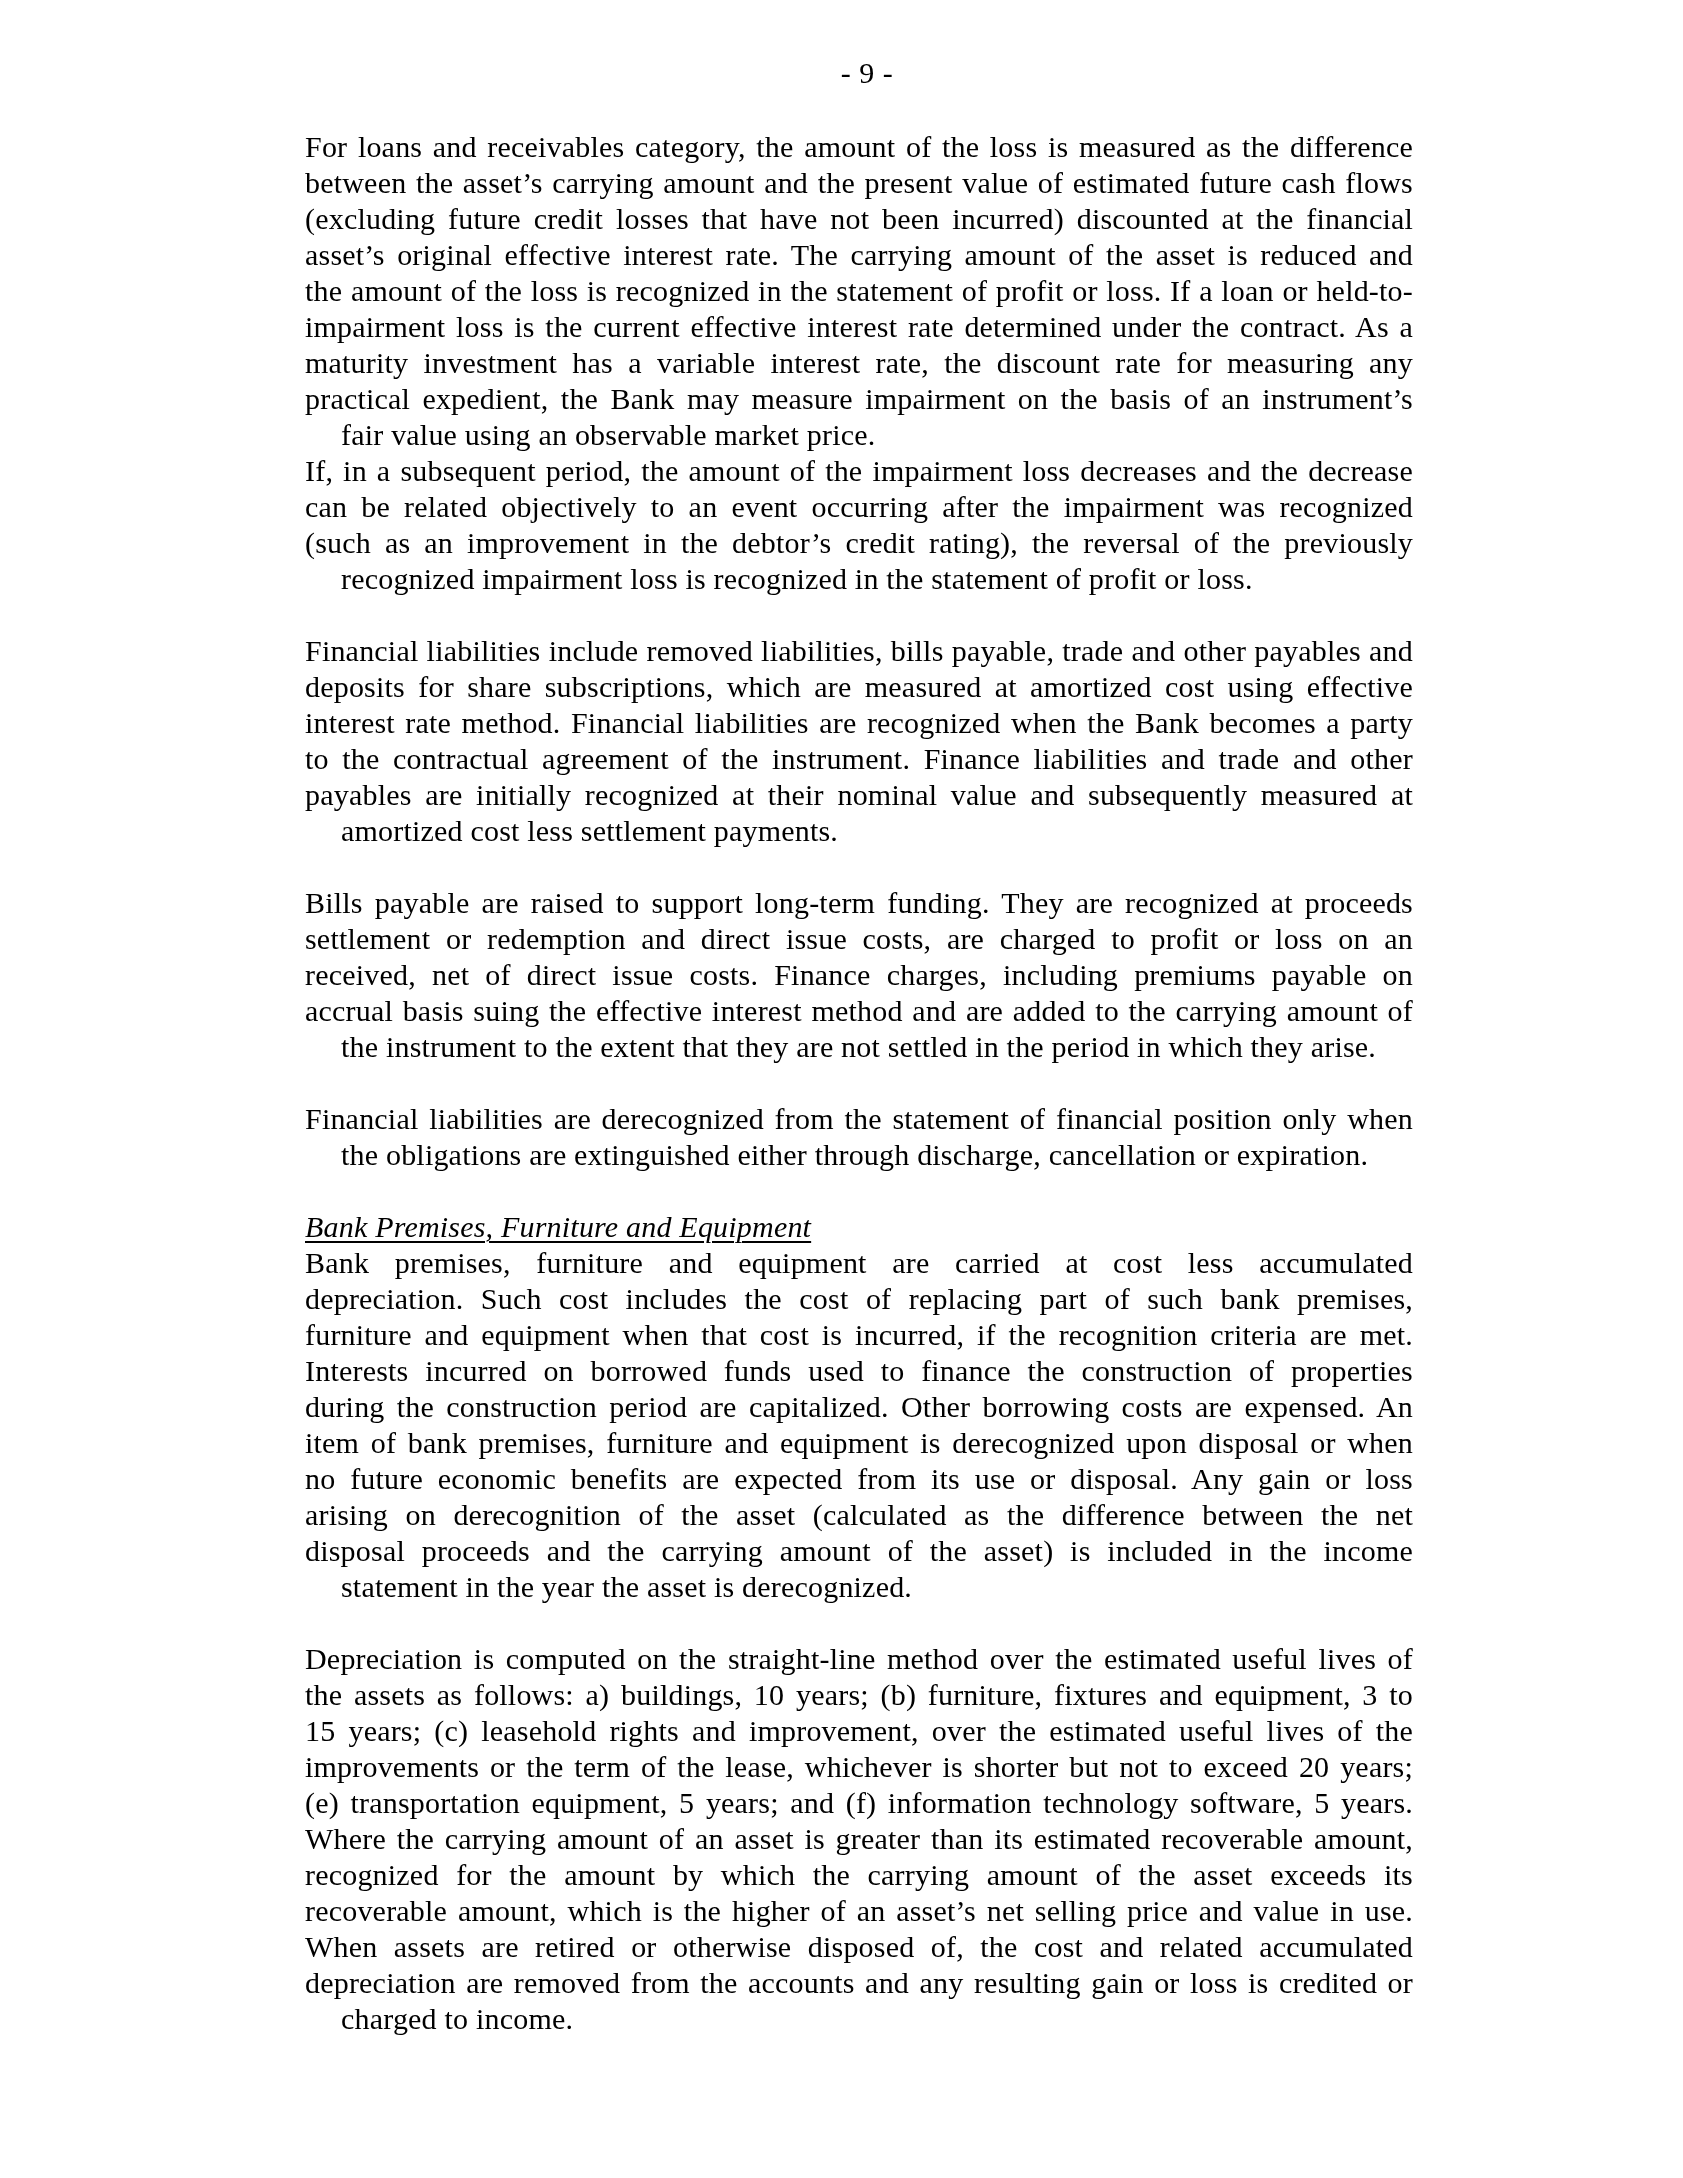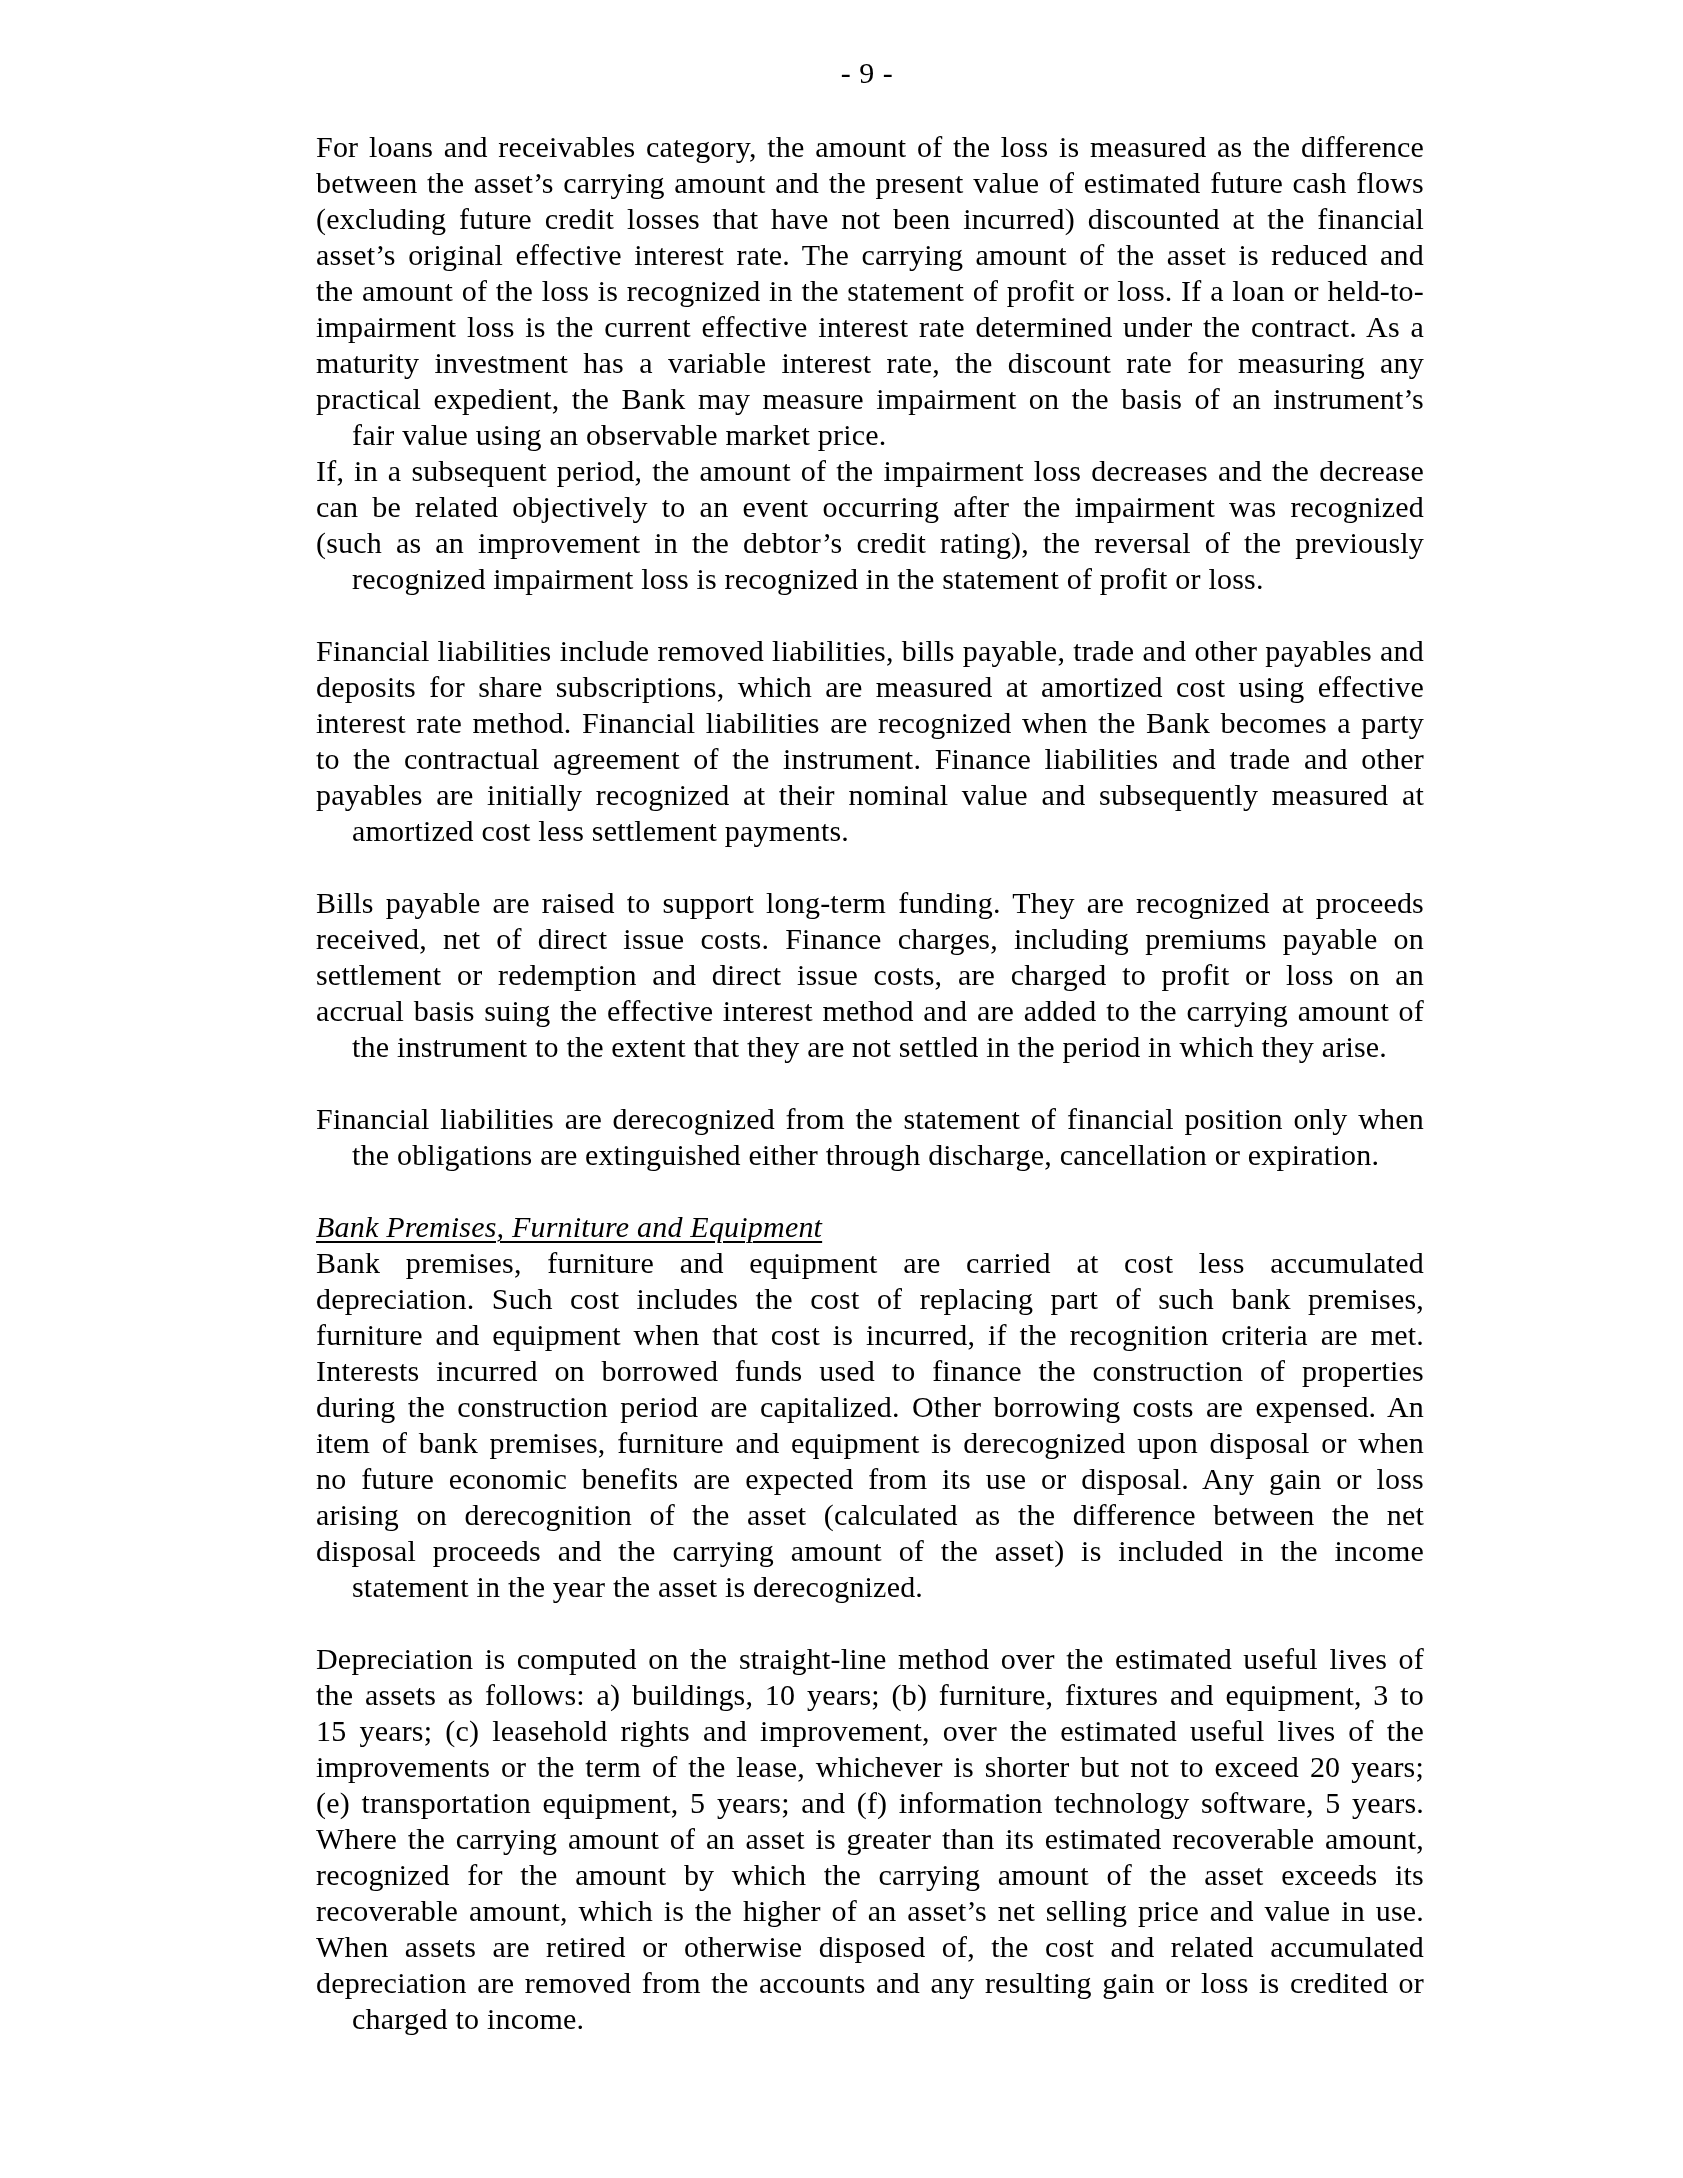--- a/index.html
+++ b/index.html
@@ -1,20 +1,20 @@
 <!DOCTYPE html>
 <html><head>
 <meta charset="utf-8">
 <style>
   html, body { margin: 0; padding: 0; background: #ffffff; }
   body { width: 1683px; height: 2178px; position: relative; overflow: hidden;
          font-family: "Liberation Serif", "DejaVu Serif", serif; color: #000000; }
   .page-number { position: absolute; top: 55px; left: 313px; width: 1108px; text-align: center;
                  font-size: 30px; line-height: 36px; letter-spacing: 0.5px; }
-  .column { position: absolute; top: 129px; left: 316px; width: 1108px;
+  .column { position: absolute; top: 129px; left: 305px; width: 1108px;
             font-size: 30px; line-height: 36px; letter-spacing: 0.2px; }
   .line { height: 36px; white-space: nowrap; text-align: justify; }
   .line.j { text-align-last: justify; }
   .line.l { text-align-last: left; margin-left: 36px; }
   .gap { height: 36px; }
   .heading { height: 36px; white-space: nowrap; font-style: italic;
              text-decoration: underline; text-decoration-thickness: 2px; text-underline-offset: 4px; }
 </style>
 </head>
 <body>
@@ -49,22 +49,22 @@
     <div class="line j">interest rate method. Financial liabilities are recognized when the Bank becomes a party</div>
     <div class="line j">to the contractual agreement of the instrument. Finance liabilities and trade and other</div>
     <div class="line j">payables are initially recognized at their nominal value and subsequently measured at</div>
     <div class="line l">amortized cost less settlement payments.</div>
   </div>
 
   <div class="gap"></div>
 
   <div>
     <div class="line j">Bills payable are raised to support long-term funding. They are recognized at proceeds</div>
+    <div class="line j">settlement or redemption and direct issue costs, are charged to profit or loss on an</div>
     <div class="line j">received, net of direct issue costs. Finance charges, including premiums payable on</div>
-    <div class="line j">settlement or redemption and direct issue costs, are charged to profit or loss on an</div>
     <div class="line j">accrual basis suing the effective interest method and are added to the carrying amount of</div>
     <div class="line l">the instrument to the extent that they are not settled in the period in which they arise.</div>
   </div>
 
   <div class="gap"></div>
 
   <div>
     <div class="line j">Financial liabilities are derecognized from the statement of financial position only when</div>
     <div class="line l">the obligations are extinguished either through discharge, cancellation or expiration.</div>
   </div>

